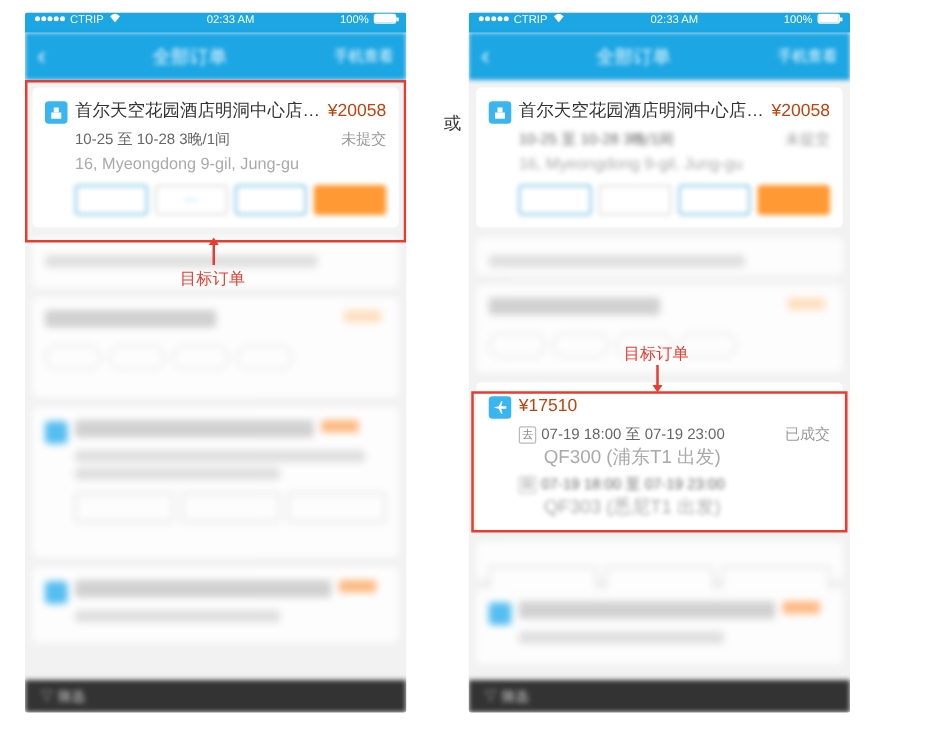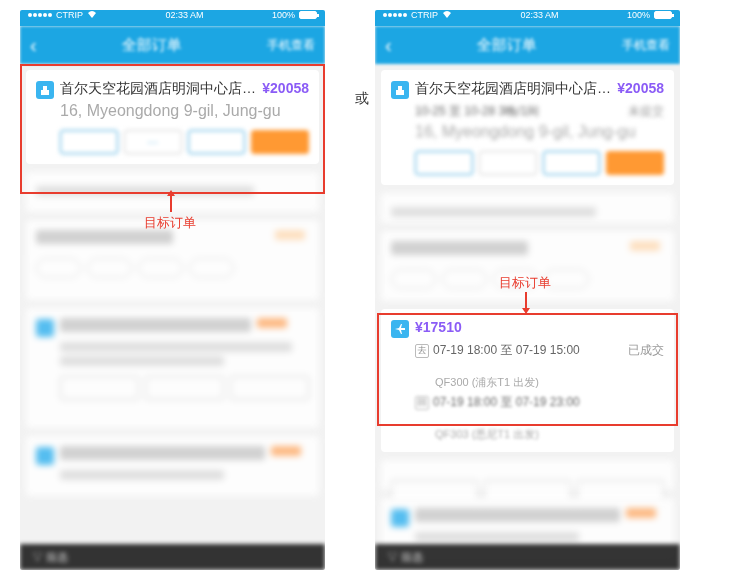--- a/index.html
+++ b/index.html
@@ -80,37 +80,37 @@
   .icon-badge svg { width: 12px; height: 12px; fill: #fff; }
   .card-title {
     font-size: 14px;
     color: #333;
     flex: 1;
     white-space: nowrap;
     overflow: hidden;
     text-overflow: ellipsis;
   }
   .price {
-    color: #8b5cf6;
+    color: #c2410c;
     font-size: 14px;
-    font-weight: 700;
+    font-weight: 400;
     flex-shrink: 0;
   }
   .sub-row {
     font-size: 12px;
     color: #888;
     margin-top: 4px;
     padding-left: 24px;
     display: flex;
     justify-content: space-between;
   }
   .sub-row-main { color: #666; }
   .status-text { color: #999; }
   .address {
-    font-size: 16px;
+    font-size: 13px;
     color: #aaa;
     margin-top: 3px;
     padding-left: 24px;
   }
   .action-row {
     display: flex;
     gap: 6px;
     margin-top: 10px;
     padding-left: 24px;
   }
@@ -141,24 +141,24 @@
   .square-icon {
     width: 14px; height: 14px;
     border: 1px solid #bbb;
     border-radius: 2px;
     font-size: 9px;
     color: #888;
     display: flex; align-items: center; justify-content: center;
     flex-shrink: 0;
   }
   .flight-code {
-    font-size: 11px;
+    font-size: 15px;
     color: #aaa;
     padding-left: 44px;
-    margin-top: 16px;
+    margin-top: 0;
   }
   .swap-icon { color: #bbb; font-size: 12px; margin: 0 2px; }
   
   .highlight-box {
     position: absolute;
     border: 2px solid #e83c2e;
     pointer-events: none;
     z-index: 10;
   }
   
@@ -262,20 +262,24 @@
         <div class="card-header">
           <div class="icon-badge">
             <svg viewBox="0 0 12 12">
                 <rect x="2" y="6" width="8" height="5" fill="#fff"></rect>
                 <rect x="4" y="2" width="4" height="4" fill="#fff"></rect>
               </svg>
           </div>
           <span class="card-title">首尔天空花园酒店明洞中心店 (H...</span>
           <span class="price">¥20058</span>
         </div>
+        <div class="sub-row">
+          <span class="sub-row-main">10-25  至  10-28   3晚/1间</span>
+          <span class="status-text">未提交</span>
+        </div>
         <div class="address">16, Myeongdong 9-gil, Jung-gu</div>
         <div class="action-row" style="filter:blur(2px);">
           <div class="action-btn outline-blue"> </div>
           <div class="action-btn">···</div>
           <div class="action-btn outline-blue"> </div>
           <div class="action-btn solid-orange"> </div>
         </div>
       </div>
 
       <div class="card blurred" style="height:40px;">
@@ -404,21 +408,21 @@
         <div class="card-header">
           <div class="icon-badge">
             <svg viewBox="0 0 12 12">
                 <path d="M1 6 L5 5 L7 1 L8 1 L7 5 L11 5 L11 7 L7 7 L8 11 L7 11 L5 7 L1 6 Z" fill="#fff"></path>
               </svg>
           </div>
           <span class="price">¥17510</span>
         </div>
         <div class="flight-line">
           <span class="square-icon">去</span>
-          <span style="flex:1">07-19 18:00  至  07-19 15:00</span>
+          <span style="flex:1">07-19 18:00  至  07-19 23:00</span>
           <span class="status-text">已成交</span>
         </div>
         <div class="flight-code">QF300 (浦东T1 出发)</div>
         <div class="flight-line" style="filter:blur(1.5px);">
           <span class="square-icon">回</span>
           <span>07-19 18:00  至  07-19 23:00</span>
         </div>
         <div class="flight-code" style="filter:blur(1.5px);">QF303 (悉尼T1 出发)</div>
       </div>
 

